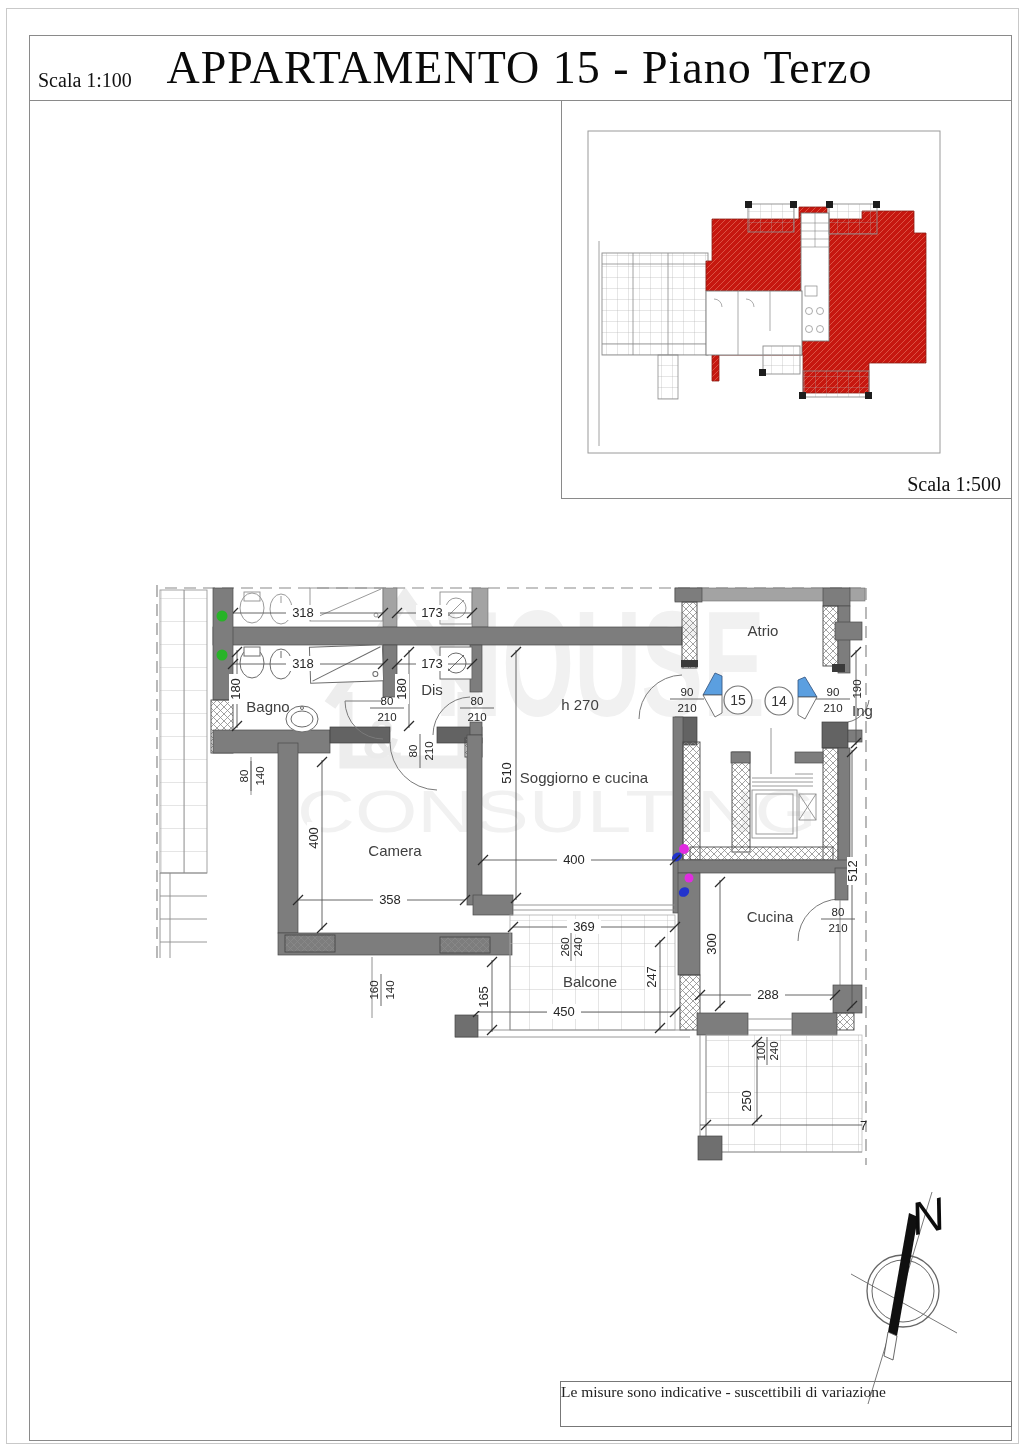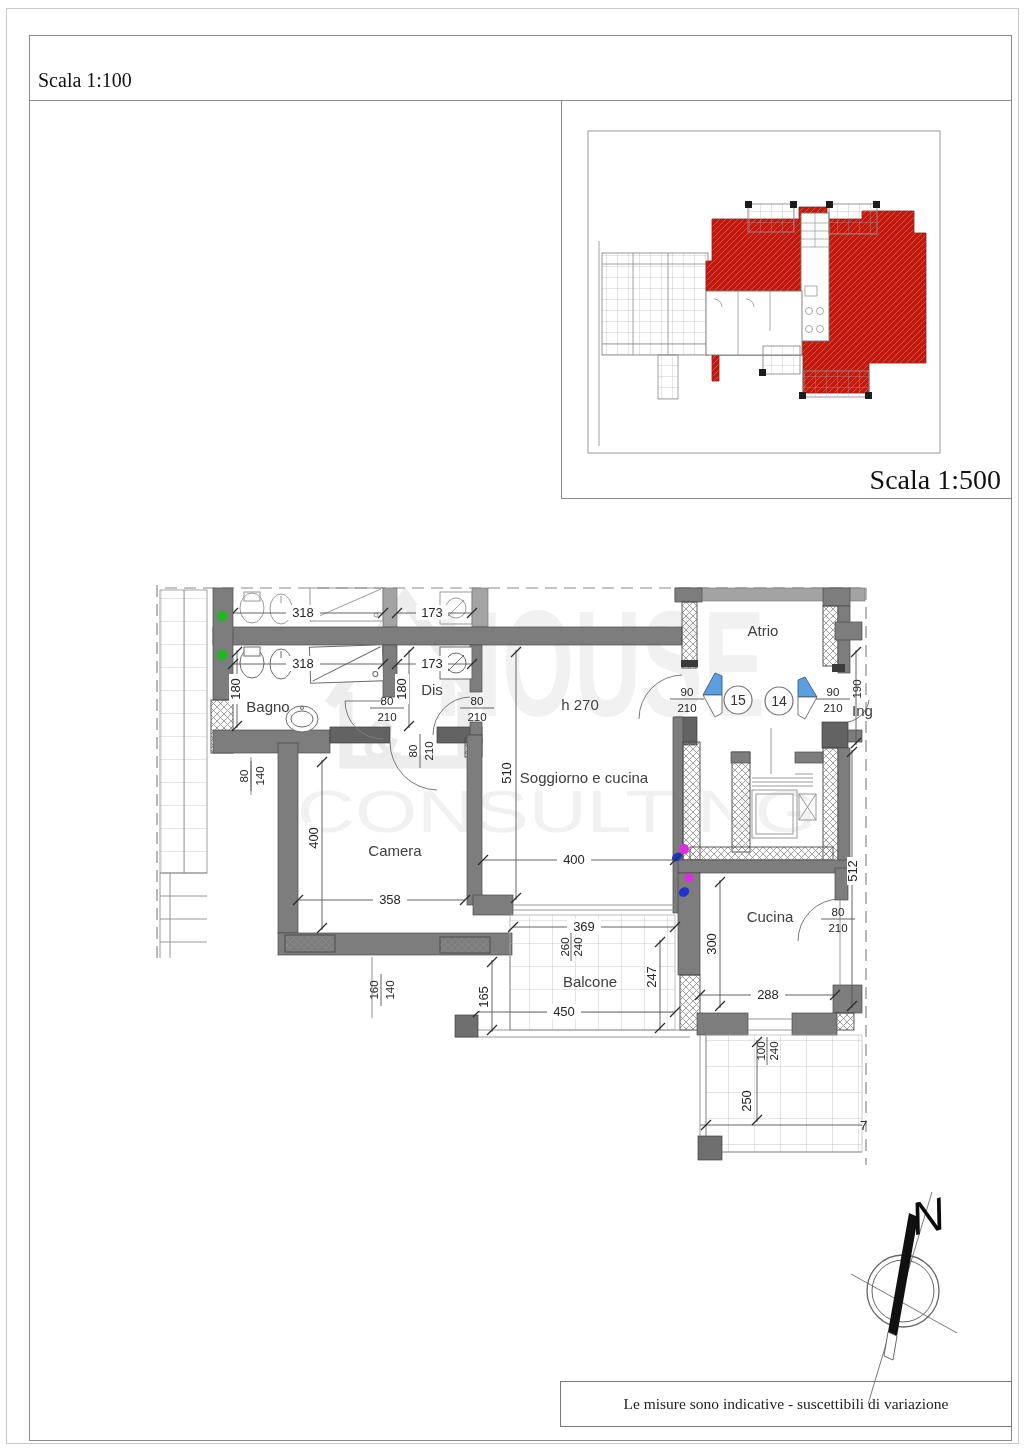--- a/index.html
+++ b/index.html
@@ -13,23 +13,23 @@
         border-bottom:1px solid #8a8a8a;}
   .title-box .scale{position:absolute;left:9px;bottom:8px;font-family:"Liberation Serif",serif;
         font-size:20px;color:#111;}
   .title-box h1{position:absolute;left:0;right:0;top:6px;margin:0;text-align:center;
         font-family:"Liberation Serif",serif;font-size:46px;font-weight:normal;color:#0a0a0a;
         letter-spacing:1px;}
   .key-box{position:absolute;left:561px;top:100px;width:449px;height:397px;
         border:1px solid #8a8a8a;background:#fff;}
   .key-box svg{position:absolute;left:0;top:0;}
   .key-scale{position:absolute;right:10px;bottom:2px;font-family:"Liberation Serif",serif;
-        font-size:28px;color:#111;}
+        font-size:20px;color:#111;}
   .footer-box{position:absolute;left:560px;top:1381px;width:450px;height:44px;
-        border:1px solid #777;display:flex;flex-direction:column;justify-content:center;}
+        border:1px solid #777;display:flex;flex-direction:row;justify-content:space-between;}
   .footer-box div{text-align:center;font-family:"Liberation Serif",serif;font-size:15.5px;
         color:#222;line-height:20px;}
   svg text{font-family:"Liberation Sans",sans-serif;}
   .plan-svg{position:absolute;left:0;top:0;}
   
   .wall{fill:#7d7d7d;stroke:#4a4a4a;stroke-width:0.7;}
   .wall-lt{fill:#a3a3a3;stroke:#6e6e6e;stroke-width:0.6;}
   .wall-dk{fill:#636363;stroke:#3d3d3d;stroke-width:0.7;}
   .cap{fill:#3a3a3a;}
   .xh{fill:url(#xh);stroke:#474747;stroke-width:0.9;}
@@ -457,20 +457,21 @@
       <circle cx="903" cy="1291" r="36" fill="none" stroke="#666" stroke-width="1.3"></circle>
       <circle cx="903" cy="1291" r="31" fill="none" stroke="#666" stroke-width="1"></circle>
       <polygon points="909,1213 918,1217 897,1336 888,1332" fill="#101010"></polygon>
       <polygon points="888,1332 897,1336 893,1360 884,1356" fill="#fff" stroke="#444" stroke-width="0.8"></polygon>
       <text x="928" y="1232" font-size="46" font-style="italic" fill="#0c0c0c" text-anchor="middle" transform="rotate(-12 928 1218)">N</text>
     </g>
   </svg>
 
   <div class="title-box">
     <span class="scale">Scala 1:100</span>
+    <h1>APPARTAMENTO 15 - Piano Terzo</h1>
   </div>
 
   <div class="key-box">
     <svg width="449" height="394" viewBox="0 0 449 394">
       <defs>
         <pattern id="kg" width="11" height="11" patternUnits="userSpaceOnUse">
           <path d="M11,0 L0,0 L0,11" stroke="#a9a9a9" stroke-width="0.6" fill="none"></path>
         </pattern>
         <pattern id="krh" width="6" height="6" patternUnits="userSpaceOnUse">
           <rect width="6" height="6" fill="#c6170f"></rect>

